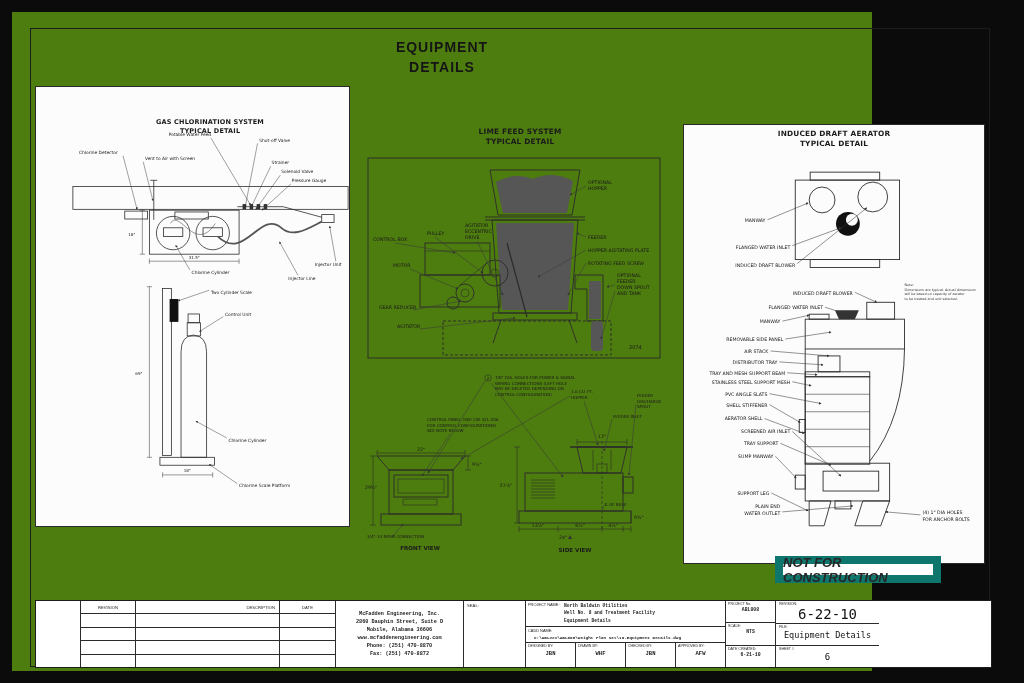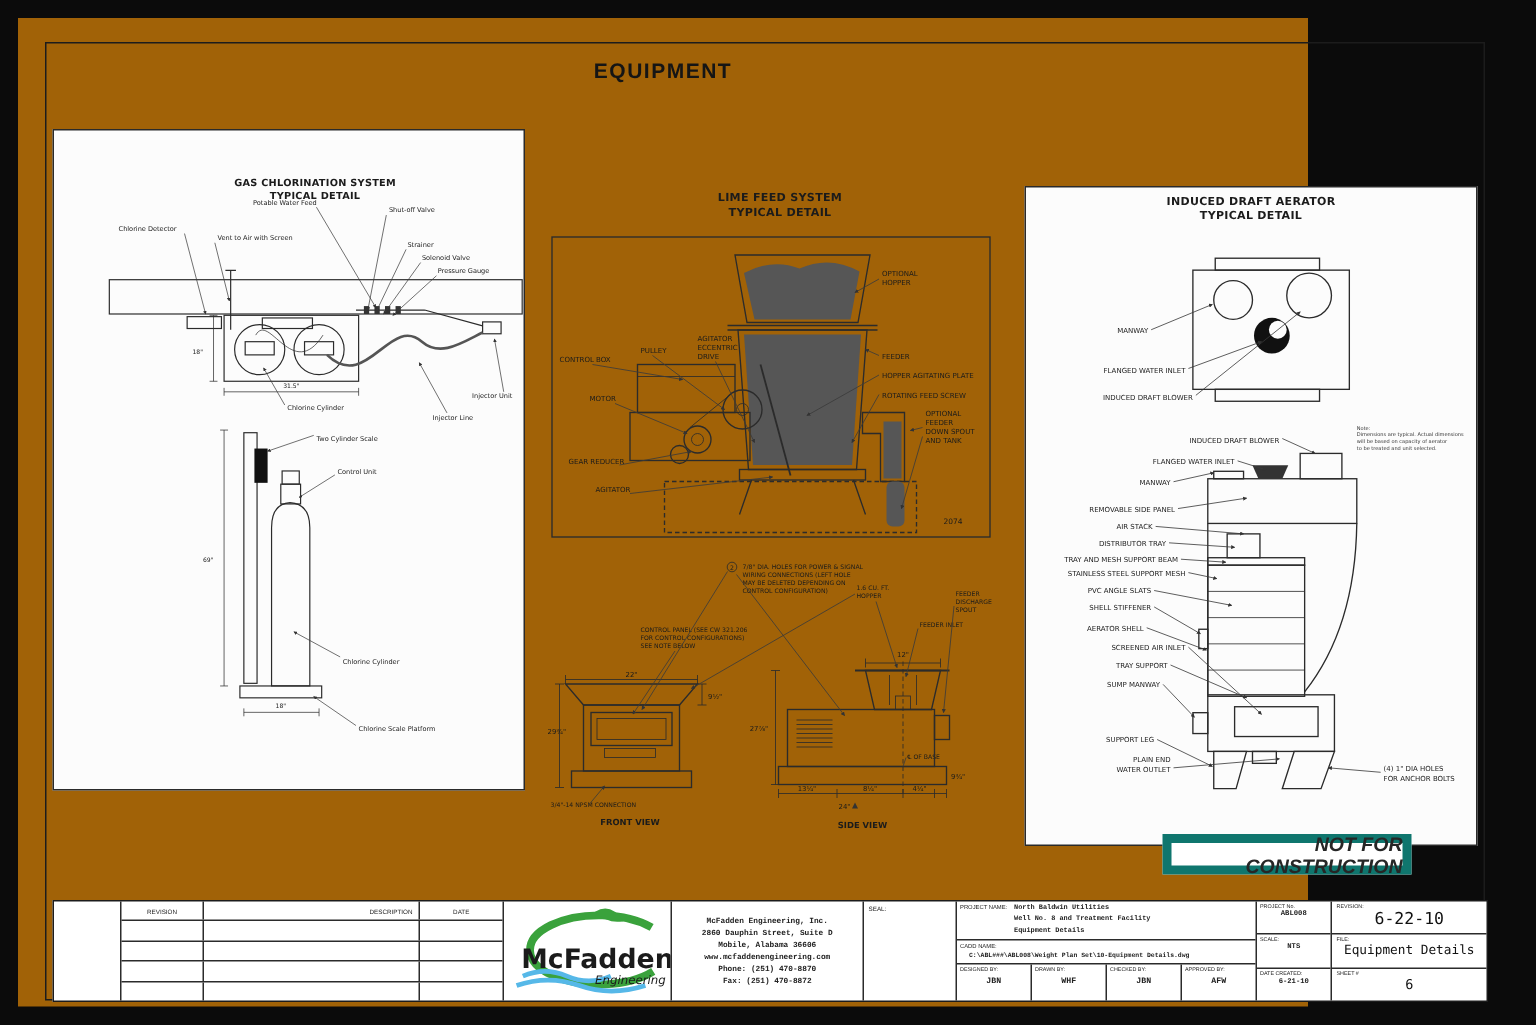--- a/index.html
+++ b/index.html
@@ -1,38 +1,38 @@
 <!DOCTYPE html>
 <html><head>
 <meta charset="utf-8">
 <style>
   html,body{margin:0;padding:0;}
   body{width:1024px;height:683px;background:#0b0b0b;position:relative;font-family:"Liberation Sans",sans-serif;overflow:hidden;}
-  .paper{position:absolute;left:12px;top:12px;width:860px;height:659px;background:#a16207;}
+  .paper{position:absolute;left:12px;top:12px;width:860px;height:659px;background:#4d7c0f;}
   .inner-border{position:absolute;left:18px;top:16px;width:960px;height:639px;border:1.2px solid #1c1c1c;box-sizing:border-box;}
   .sheet-title{position:absolute;left:0;width:100%;top:26px;text-align:center;font-size:14px;font-weight:bold;letter-spacing:1px;color:#151515;line-height:1.4;}
   .panel{position:absolute;border:1px solid #2a2a2a;background:#fcfcfc;box-sizing:border-box;}
   #gasP{left:23px;top:74px;width:315px;height:441px;padding-left:36px;}
   #aerP{left:671px;top:88px;width:302px;height:440px;margin-top:24px;}
   #limeP{position:absolute;left:353px;top:85px;width:310px;height:445px;margin-top:28px;}
   svg{display:block;width:100%;height:100%;}
   svg text{font-family:"DejaVu Sans",sans-serif;fill:#1b1b1b;}
   .ttl{font-size:7.4px;font-weight:bold;letter-spacing:.2px;}
   .lb{font-size:5px;}
   .lbu{font-size:4.7px;}
   .tn{font-size:4.1px;}
   .tnote{font-size:3.4px;fill:#333;}
   .dim{font-size:4.6px;}
   .vw{font-size:5.6px;font-weight:bold;}
   .ln{stroke:#2b2b2b;stroke-width:.9;fill:none;}
   .lt{stroke:#2b2b2b;stroke-width:.55;fill:none;}
   .ld{stroke:#3a3a3a;stroke-width:.55;fill:none;}
   .dsh{stroke-dasharray:3,2;}
   .fdark{fill:#565656;stroke:none;}
-  .stamp{position:absolute;left:763px;top:544px;width:166px;height:27px;border:6px solid #0f766e;display:flex;align-items:center;justify-content:center;font-size:13px;font-style:italic;font-weight:bold;color:#262626;background:#fff;box-sizing:border-box;text-align:right;}
+  .stamp{position:absolute;left:763px;top:544px;width:166px;height:27px;border:8px solid #0f766e;display:flex;align-items:center;justify-content:center;font-size:13px;font-style:italic;font-weight:bold;color:#262626;background:#fff;box-sizing:border-box;}
   .tb{position:absolute;left:23px;top:588px;width:955px;height:66px;display:flex;border:1px solid #1c1c1c;background:#fff;color:#222;box-sizing:content-box;}
   .cell{border-right:1px solid #2b2b2b;box-sizing:border-box;height:100%;}
   .c-blank{width:45px;}
   .c-rev{width:255px;display:flex;flex-direction:column;}
   .rev-row{display:flex;flex:1;border-bottom:1px solid #2b2b2b;}
   .rev-row:last-child{border-bottom:none;}
   .rev-c{border-right:1px solid #2b2b2b;box-sizing:border-box;font-size:4.2px;display:flex;align-items:center;justify-content:center;}
   .rev-c:last-child{border-right:none;}
   .rev-c1{width:55px;}
   .rev-c2{flex:1;justify-content:flex-end;padding-right:4px;}
@@ -54,32 +54,33 @@
   .c-r1{width:50px;display:flex;flex-direction:column;}
   .r1-c{flex:1;border-bottom:1px solid #2b2b2b;padding:1px 2px;box-sizing:border-box;}
   .r1-c:last-child{border-bottom:none;}
   .r1-l{font-size:3.6px;}
   .r1-v{font-family:"Liberation Mono",monospace;font-size:4.8px;font-weight:bold;margin-top:1px;text-align:center;}
   .c-r2{width:103px;display:flex;flex-direction:column;border-right:none;}
   .r2-c{flex:1;border-bottom:1px solid #2b2b2b;padding:1px 3px;box-sizing:border-box;}
   .r2-c:last-child{border-bottom:none;}
   .r2-l{font-size:3.6px;}
   .r2-v{font-family:"DejaVu Sans Mono",monospace;text-align:center;color:#111;}
-  .v-rev{font-size:11px;}
+  .v-rev{font-size:14px;}
   .v-file{font-size:8.5px;margin-top:1px;}
   .v-sheet{font-size:9px;margin-top:1px;}
 </style>
 </head>
 <body>
 
 <div class="paper">
   <div class="inner-border"></div>
 
   <div class="sheet-title">
     <div>EQUIPMENT</div>
+    <div>DETAILS</div>
   </div>
 
   <div class="panel" id="gasP">
     <svg viewBox="0 0 315 441">
       <defs>
         <pattern id="hp" patternUnits="userSpaceOnUse" width="7" height="7">
           <path d="M-1,8 L8,-1" stroke="#444" stroke-width="1"></path>
         </pattern>
         <marker id="ah1" viewBox="0 0 6 6" refX="5" refY="3" markerWidth="5" markerHeight="5" orient="auto">
           <path d="M0,0 L6,3 L0,6 Z" fill="#333"></path>
@@ -433,30 +434,20 @@
           <div class="rev-c rev-c2"></div>
           <div class="rev-c rev-c3"></div>
         </div>
       <div class="rev-row">
           <div class="rev-c rev-c1"></div>
           <div class="rev-c rev-c2"></div>
           <div class="rev-c rev-c3"></div>
         </div>
     </div>
 
-    <div class="cell c-logo">
-      <svg width="106" height="56" viewBox="0 0 106 56">
-        <path d="M94,13 A44,22 0 1 0 95,41" fill="none" stroke="#3aa23c" stroke-width="5"></path>
-        <path d="M76,9 Q68,-3 58,3 Q66,11 76,9 Z" fill="#3aa23c"></path>
-        <path d="M12,44 Q26,38 40,44 T68,44" stroke="#56b8e8" stroke-width="3" fill="none"></path>
-        <path d="M8,50 Q28,43 48,50 T90,50" stroke="#56b8e8" stroke-width="3" fill="none"></path>
-        <text x="11" y="39" font-family="DejaVu Serif, serif" font-size="17" font-weight="bold" fill="#2e8f31">McFadden</text>
-        <text x="58" y="49" font-family="DejaVu Serif, serif" font-size="7.5" font-style="italic" fill="#3aa23c">Engineering</text>
-      </svg>
-    </div>
 
     <div class="cell c-co">
       <div>McFadden Engineering, Inc.</div>
       <div>2860 Dauphin Street, Suite D</div>
       <div>Mobile, Alabama 36606</div>
       <div>www.mcfaddenengineering.com</div>
       <div>Phone: (251) 470-8870</div>
       <div>Fax:  (251) 470-8872</div>
     </div>
 

